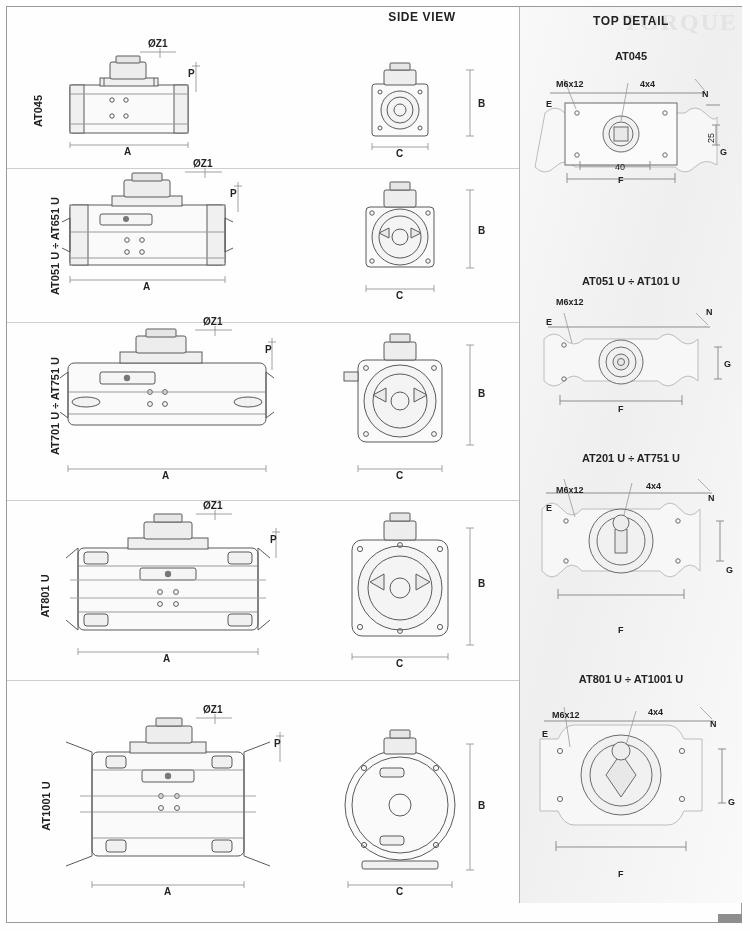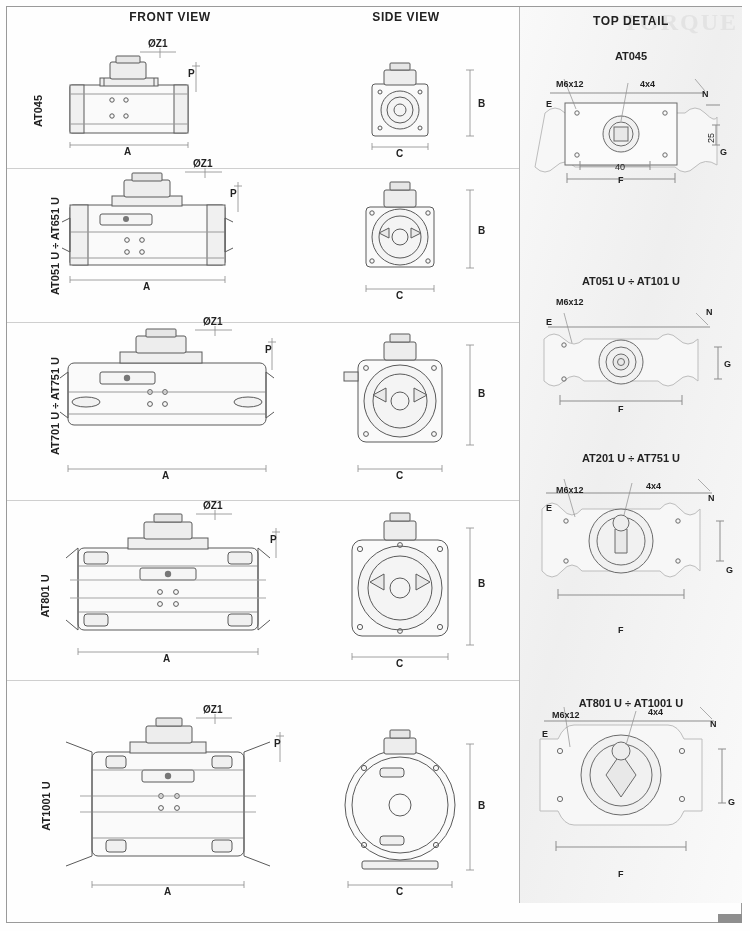--- a/index.html
+++ b/index.html
@@ -77,22 +77,21 @@
   .bar-bottom{
     position:absolute;right:8px;bottom:8px;width:24px;height:9px;background:#8e8e8e;
   }
 </style>
 </head>
 <body>
 
 <div id="sheet">
   <div class="border-frame"></div>
 
-  <div class="col-head" style="left:60px;top:10px;width:220px;">FRONT VIEW</div>
-  <div class="col-head" style="left:316px;top:10px;width:180px;text-align:center;">SIDE VIEW</div>
+  <div class="col-head" style="left:332px;top:10px;width:180px;text-align:center;">SIDE VIEW</div>
 
   <div class="row-label" style="left:8px;top:105px;width:60px;">AT045</div>
   <div class="row-label" style="left:-5px;top:240px;width:120px;">AT051 U ÷ AT651 U</div>
   <div class="row-label" style="left:-5px;top:400px;width:120px;">AT701 U ÷ AT751 U</div>
   <div class="row-label" style="left:5px;top:590px;width:80px;">AT801 U</div>
   <div class="row-label" style="left:3px;top:800px;width:85px;">AT1001 U</div>
 
   <div class="sep" style="left:7px;top:168px;width:512px;"></div>
   <div class="sep" style="left:7px;top:322px;width:512px;"></div>
   <div class="sep" style="left:7px;top:500px;width:512px;"></div>
@@ -490,21 +489,21 @@
         <line x1="196" y1="92" x2="204" y2="92" stroke="#8d8d8d"></line>
       </g>
     </svg>
     <div class="lbl b" style="left:36px;top:478px;">M6x12</div>
     <div class="lbl b" style="left:126px;top:474px;">4x4</div>
     <div class="lbl b" style="left:26px;top:496px;">E</div>
     <div class="lbl b" style="left:188px;top:486px;">N</div>
     <div class="lbl b" style="left:206px;top:558px;">G</div>
     <div class="lbl b" style="left:98px;top:618px;">F</div>
 
-    <div class="detail-title" style="top:666px;margin-top:24px;">AT801 U ÷ AT1001 U</div>
+    <div class="detail-title" style="top:666px;">AT801 U ÷ AT1001 U</div>
     <svg width="222" height="190" style="top:684px;">
       <g fill="none" stroke="#6b6b6b" stroke-width="1">
         <path d="M20 48 l18 0 q6 -14 16 -14 l94 0 q10 0 16 14 l18 0 l0 72 l-18 0 q-6 14 -16 14 l-94 0 q-10 0 -16 -14 l-18 0 z" fill="#f7f7f7" stroke="#bdbdbd"></path>
         <circle cx="101" cy="84" r="40" fill="#f1f1f1"></circle>
         <circle cx="101" cy="84" r="31"></circle>
         <path d="M101 62 l15 22 l-15 22 l-15 -22 z" fill="#e8e8e8"></path>
         <circle cx="101" cy="60" r="9" fill="#ededed"></circle>
         <circle cx="40" cy="60" r="2.6"></circle>
         <circle cx="40" cy="108" r="2.6"></circle>
         <circle cx="162" cy="60" r="2.6"></circle>

